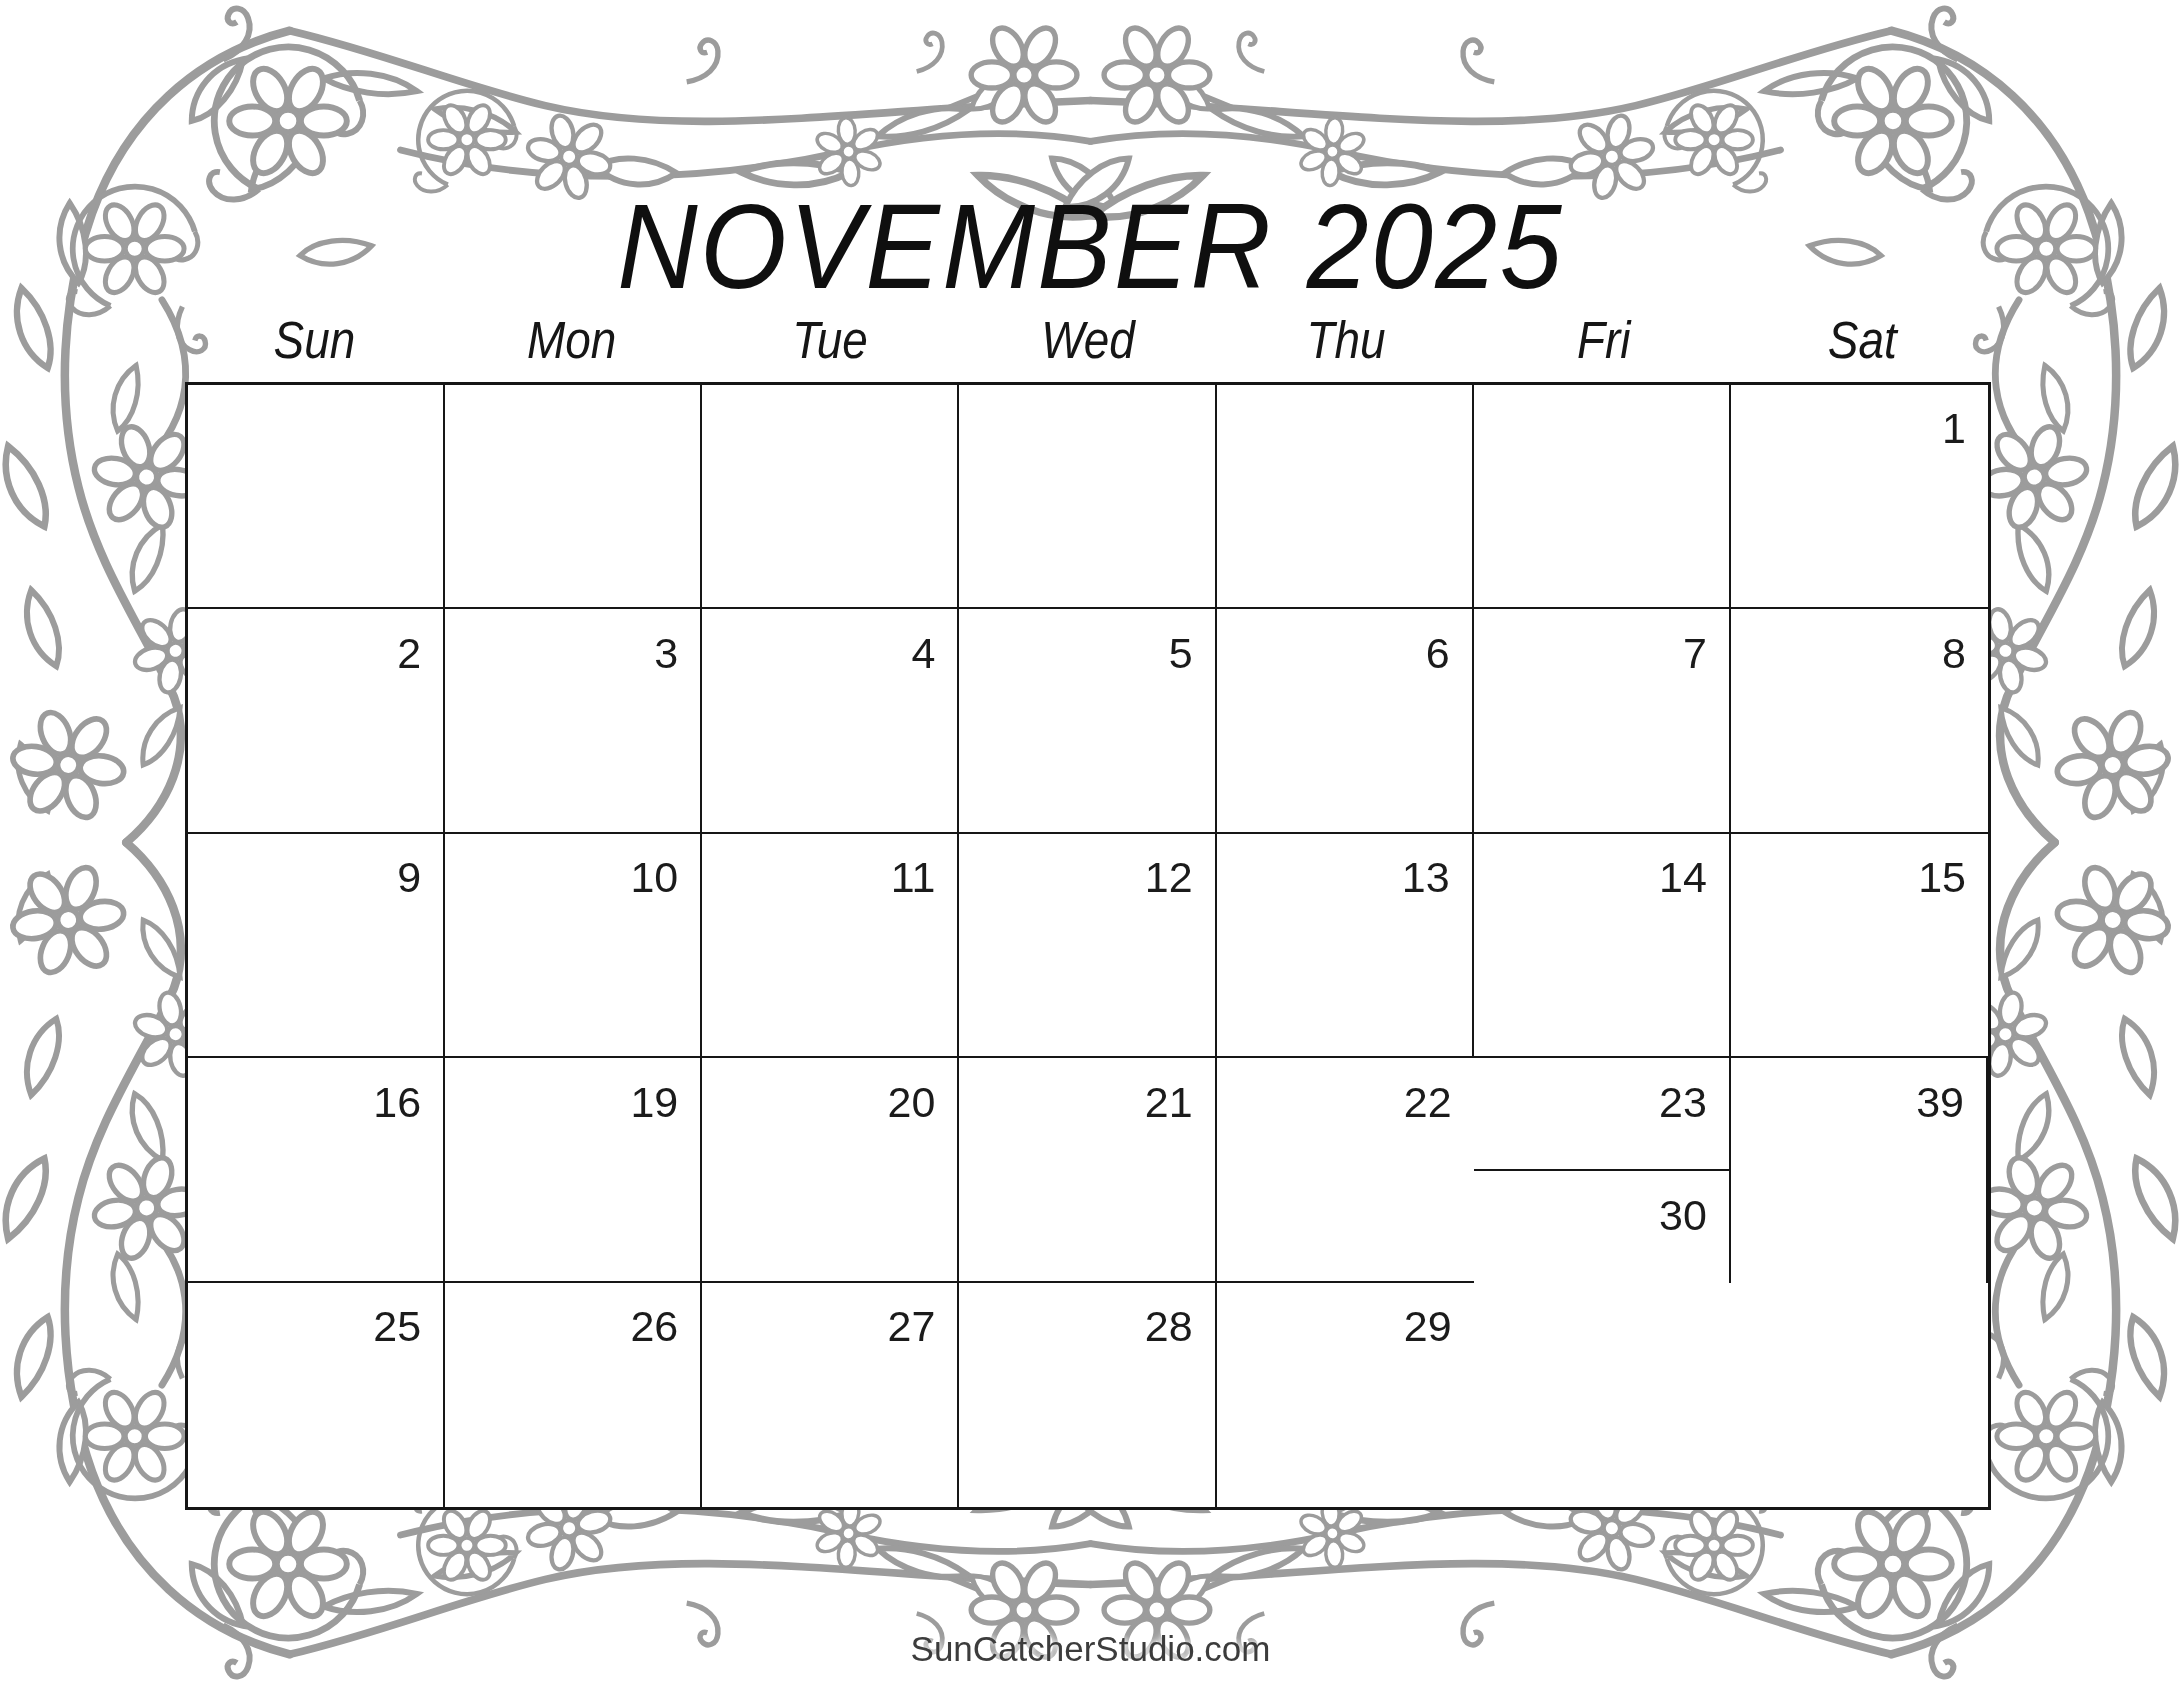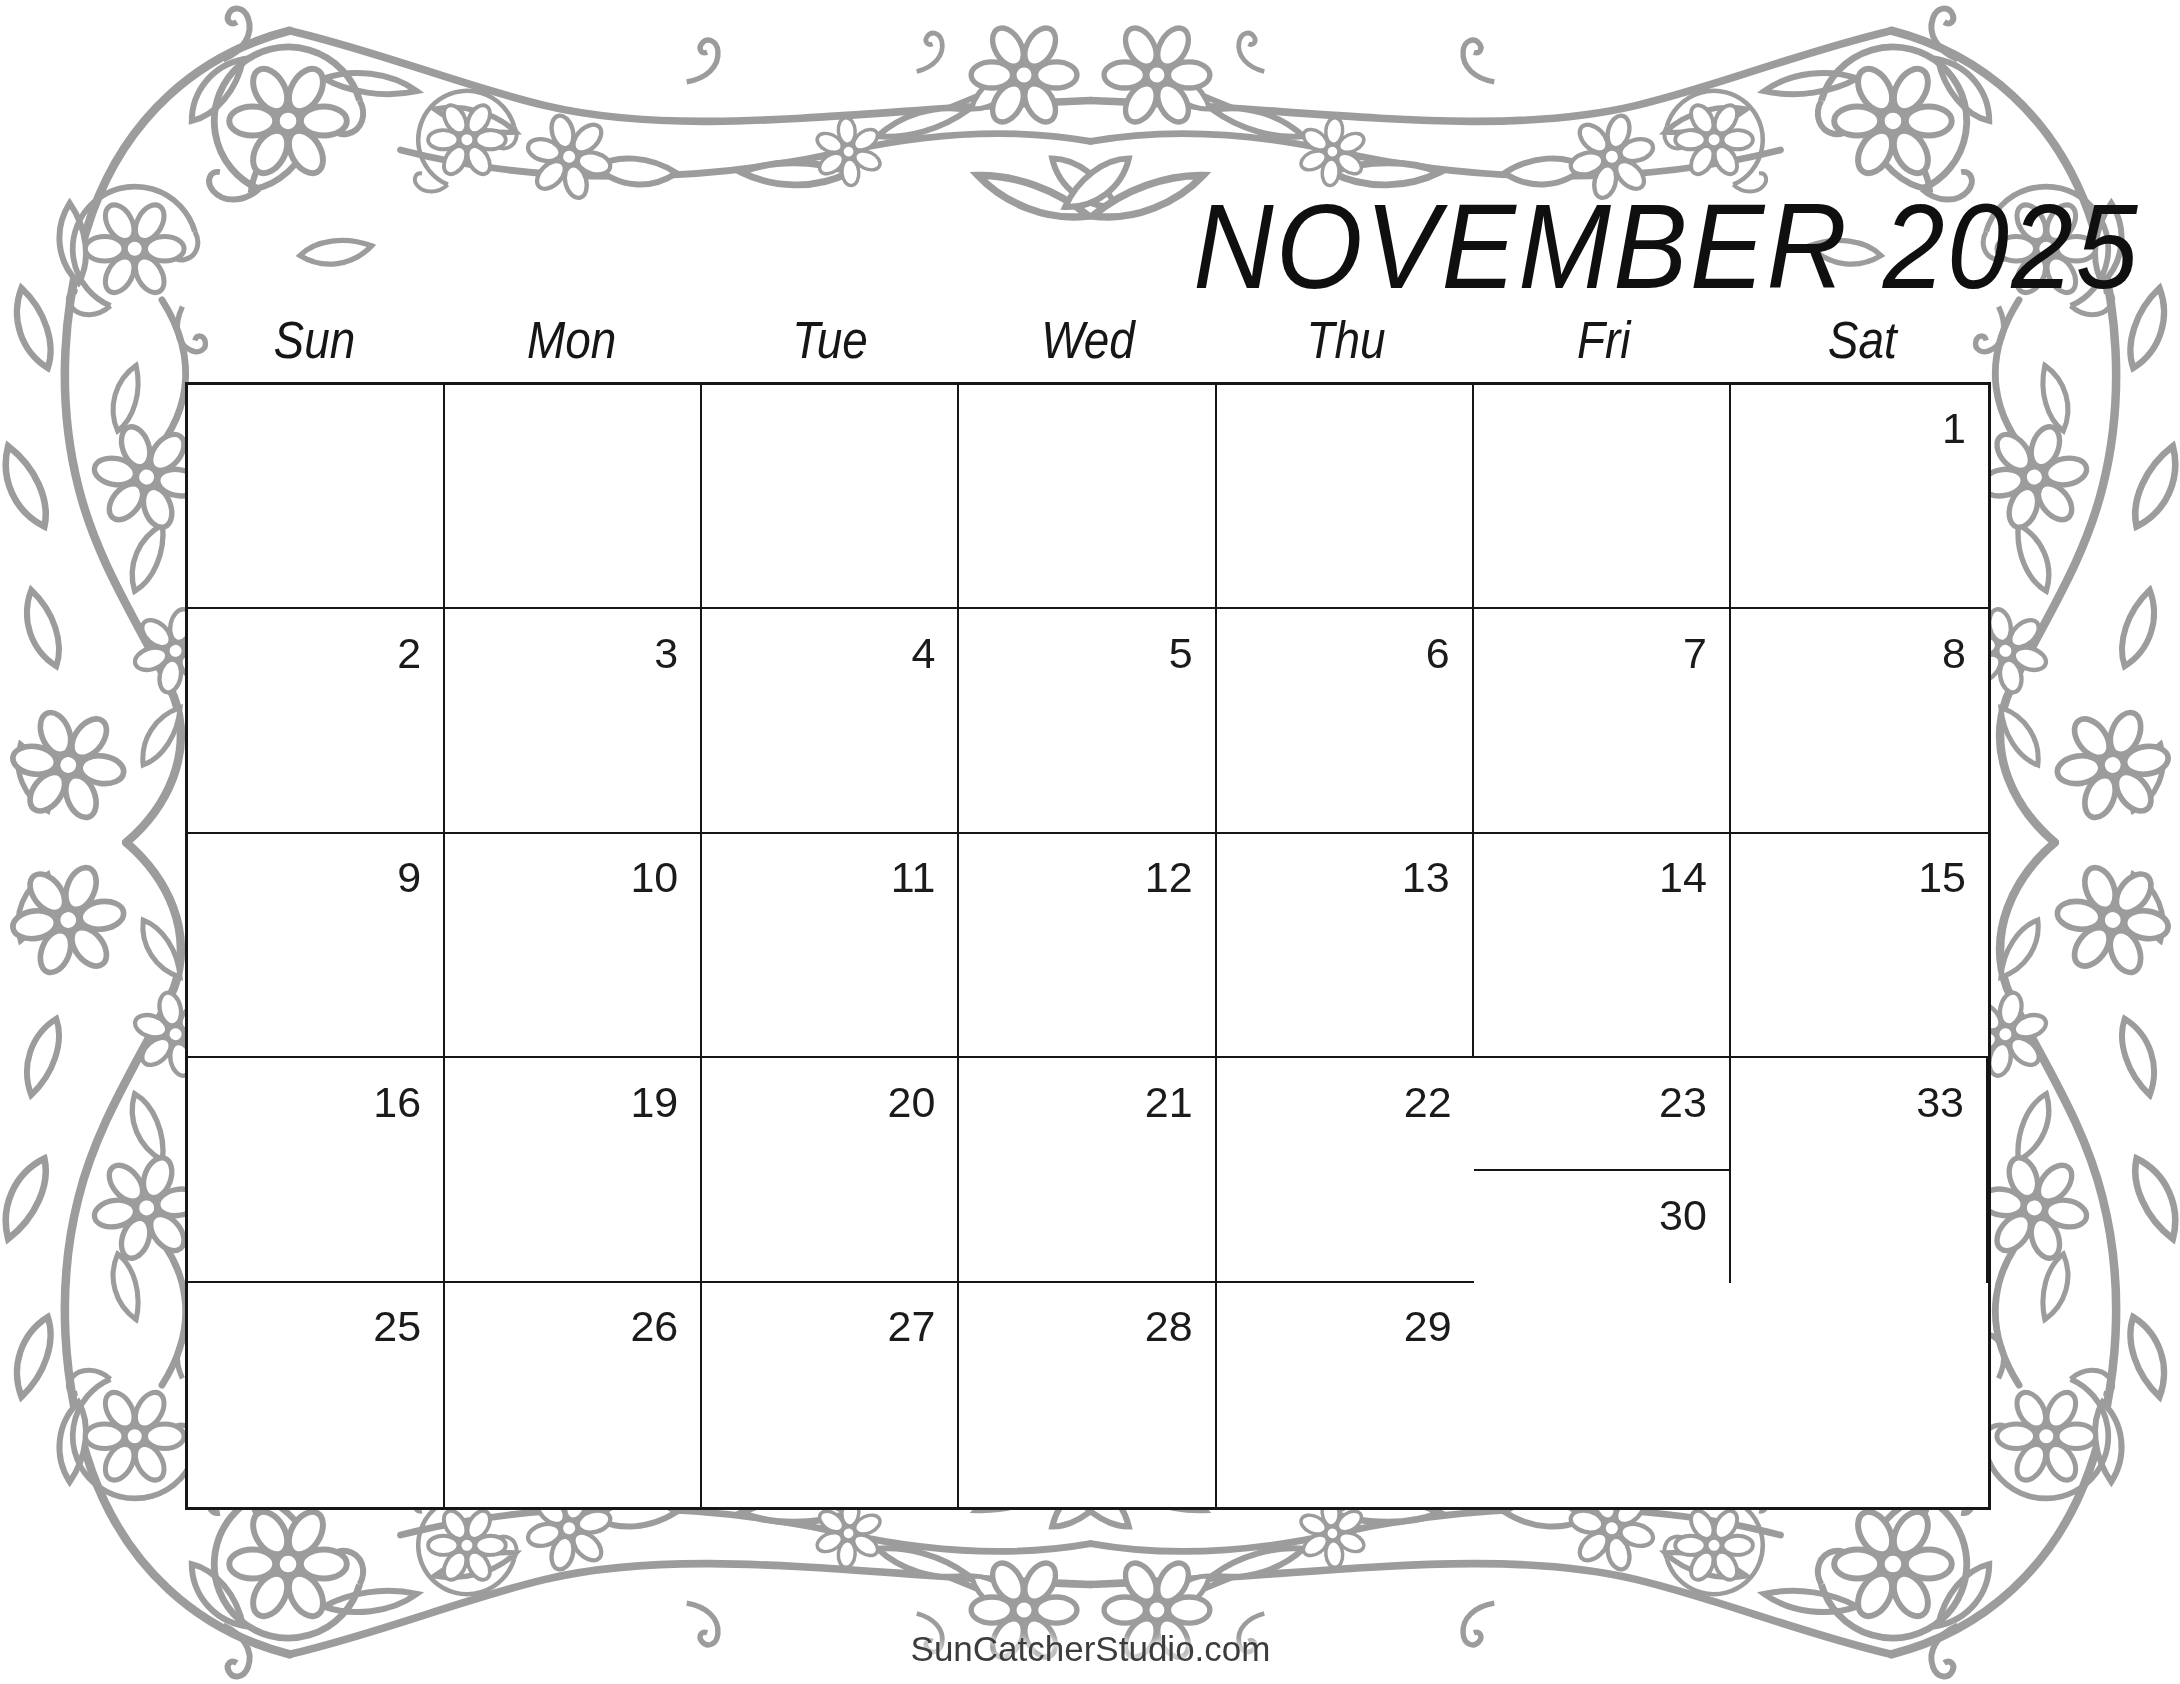--- a/index.html
+++ b/index.html
@@ -3,21 +3,21 @@
 <meta charset="utf-8">
 <style>
   html,body{margin:0;padding:0;background:#ffffff;}
   body{
     width:2181px;height:1685px;position:relative;overflow:hidden;
     font-family:"Liberation Sans", sans-serif;
   }
   
   #floral{position:absolute;left:0;top:0;width:2181px;height:1685px;z-index:0;}
   
-  .title-wrap{position:absolute;left:0;top:186px;width:100%;text-align:right;z-index:2;}
+  .title-wrap{position:absolute;left:0;top:186px;width:100%;text-align:center;z-index:2;}
   .title-wrap span{
     display:inline-block;font-size:121px;line-height:121px;font-style:italic;
     font-weight:400;letter-spacing:2.6px;color:#0f0f0f;transform:scaleX(.92);
     white-space:nowrap;
   }
   
   .dow-row{position:absolute;left:185px;top:313px;width:1806px;display:flex;z-index:2;}
   .dow{flex:1;text-align:center;}
   .dow span{
     display:inline-block;font-size:51px;line-height:55px;font-style:italic;
@@ -179,21 +179,21 @@
   <div class="cell">16</div>
   <div class="cell">19</div>
   <div class="cell">20</div>
   <div class="cell">21</div>
   <div class="cell col7">22</div>
 
   <div class="cell row5 split">
     <div class="split-half top">23</div>
     <div class="split-half">30</div>
   </div>
-  <div class="cell row5">33</div>
+  <div class="cell row5">39</div>
   <div class="cell row5">25</div>
   <div class="cell row5">26</div>
   <div class="cell row5">27</div>
   <div class="cell row5">28</div>
   <div class="cell row5 col7">29</div>
 </div>
 
 <div class="footer">SunCatcherStudio.com</div>
 
 

